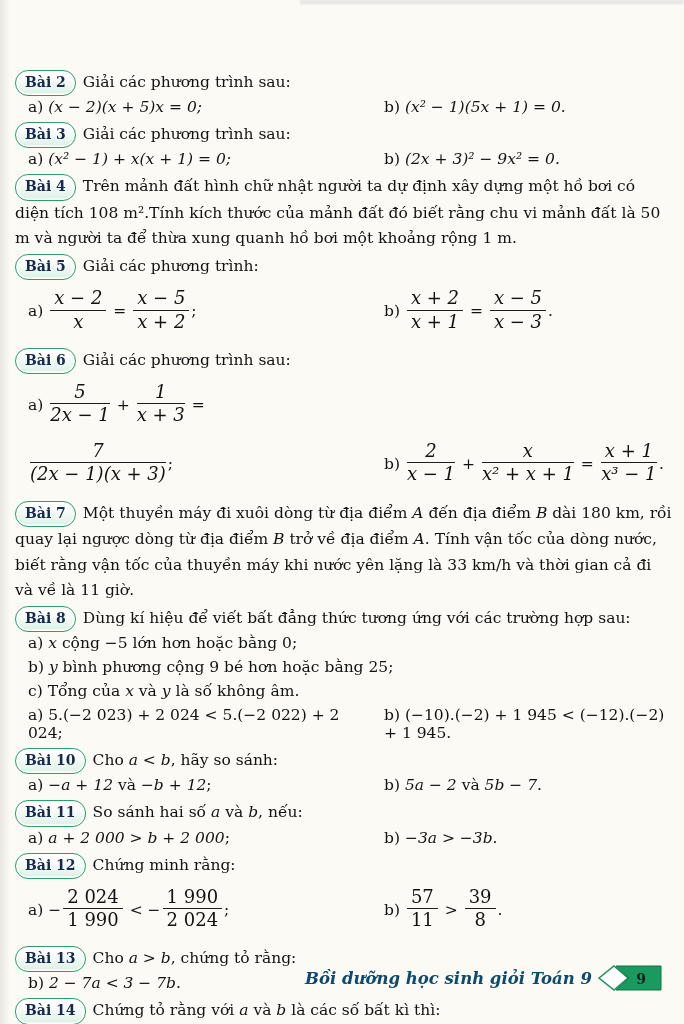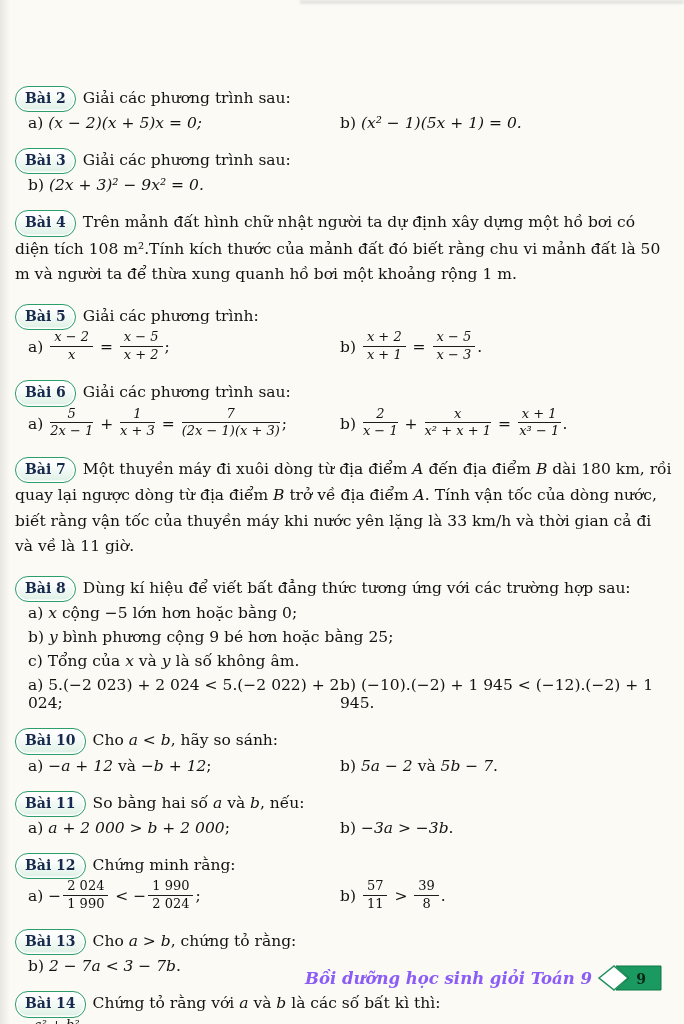--- a/index.html
+++ b/index.html
@@ -16,55 +16,55 @@
     background:linear-gradient(90deg,#e7e6df,rgba(255,255,255,0));
     pointer-events:none;
   }
   .shadow-top{
     position:absolute;top:0;right:0;width:384px;height:4px;
     background:#dcdcd8;opacity:.7;filter:blur(1px);
     pointer-events:none;
   }
   .content{padding:70px 12px 0 15px;}
   .exercise{margin:0 0 2px 0;}
-  .ex-head{margin:16px 0 2px 0;font-size:15.5px;line-height:1.66;}
+  .ex-head{margin:0 0 2px 0;font-size:15.5px;line-height:1.66;}
   .badge{
     display:inline-block;
     border:1.6px solid #2b9e6a;
     border-radius:13px;
     padding:0 9px 1px 9px;
     background:linear-gradient(180deg,#ffffff 20%,#ddf0e5);
     box-shadow:inset 0 0 0 1.5px #ffffff;
     color:#17294d;
     font-size:14px;
     font-weight:bold;
     margin-right:7px;
     white-space:nowrap;
   }
   .ex-items{padding-left:13px;font-size:15.5px;}
-  .row{display:flex;align-items:flex-end;margin:1px 0 6px 0;}
+  .row{display:flex;align-items:flex-end;margin:1px 0 6px 0;gap:44px;}
   .cell-a{flex:0 0 312px;}
   .cell-b{flex:1;}
   .cell-full{flex:1;}
   .rm{font-style:normal;}
   .mt{font-style:italic;}
   .frac{
     display:inline-block;vertical-align:middle;text-align:center;
-    line-height:1.12;margin:0 2px;position:relative;top:-2px;
-    font-size:13px;
+    line-height:1.12;margin:8px 2px;position:relative;top:-2px;
+    font-size:18px;
   }
   .frac .num{display:block;border-bottom:1.3px solid #1d1d1d;padding:0 4px 1px 4px;}
   .frac .den{display:block;padding-top:1px;}
   .footer{
     position:absolute;right:22px;bottom:32px;
     display:flex;align-items:center;gap:4px;
   }
   .footer-title{
     font-style:italic;font-weight:bold;
-    color:#8b5cf6;font-size:16.5px;
+    color:#0c4a6e;font-size:16.5px;
   }
   .page-tag{position:relative;width:66px;height:28px;}
   .page-tag svg{display:block;}
 </style>
 </head>
 <body>
 
 <div class="edge-left"></div>
 <div class="shadow-top"></div>
 
@@ -75,20 +75,21 @@
         <div class="row">
           <span class="cell-a"><span class="rm">a) </span><span class="mt">(x − 2)(x + 5)x = 0;</span></span>
           <span class="cell-b"><span class="rm">b) </span><span class="mt">(x² − 1)(5x + 1) = 0.</span></span>
         </div>
       </div>
     </div>
     <div class="exercise">
       <p class="ex-head"><span class="badge">Bài 3</span><span class="rm">Giải các phương trình sau:</span></p>
       <div class="ex-items">
         <div class="row">
+          <span class="cell-a"><span class="rm">a) </span><span class="mt">(x² − 1) + x(x + 1) = 0;</span></span>
           <span class="cell-b"><span class="rm">b) </span><span class="mt">(2x + 3)² − 9x² = 0.</span></span>
         </div>
       </div>
     </div>
     <div class="exercise">
       <p class="ex-head"><span class="badge">Bài 4</span><span class="rm">Trên mảnh đất hình chữ nhật người ta dự định xây dựng một hồ bơi có diện tích 108 m².Tính kích thước của mảnh đất đó biết rằng chu vi mảnh đất là 50 m và người ta để thừa xung quanh hồ bơi một khoảng rộng 1 m.</span></p>
     </div>
     <div class="exercise">
       <p class="ex-head"><span class="badge">Bài 5</span><span class="rm">Giải các phương trình:</span></p>
       <div class="ex-items">
@@ -135,21 +136,21 @@
     <div class="exercise">
       <p class="ex-head"><span class="badge">Bài 10</span><span class="rm">Cho </span><span class="mt">a &lt; b</span><span class="rm">, hãy so sánh:</span></p>
       <div class="ex-items">
         <div class="row">
           <span class="cell-a"><span class="rm">a) </span><span class="mt">−a + 12</span><span class="rm"> và </span><span class="mt">−b + 12</span><span class="rm">;</span></span>
           <span class="cell-b"><span class="rm">b) </span><span class="mt">5a − 2</span><span class="rm"> và </span><span class="mt">5b − 7</span><span class="rm">.</span></span>
         </div>
       </div>
     </div>
     <div class="exercise">
-      <p class="ex-head"><span class="badge">Bài 11</span><span class="rm">So bằng hai số </span><span class="mt">a</span><span class="rm"> và </span><span class="mt">b</span><span class="rm">, nếu:</span></p>
+      <p class="ex-head"><span class="badge">Bài 11</span><span class="rm">So sánh hai số </span><span class="mt">a</span><span class="rm"> và </span><span class="mt">b</span><span class="rm">, nếu:</span></p>
       <div class="ex-items">
         <div class="row">
           <span class="cell-a"><span class="rm">a) </span><span class="mt">a + 2 000 &gt; b + 2 000</span><span class="rm">;</span></span>
           <span class="cell-b"><span class="rm">b) </span><span class="mt">−3a &gt; −3b</span><span class="rm">.</span></span>
         </div>
       </div>
     </div>
     <div class="exercise">
       <p class="ex-head"><span class="badge">Bài 12</span><span class="rm">Chứng minh rằng:</span></p>
       <div class="ex-items">

